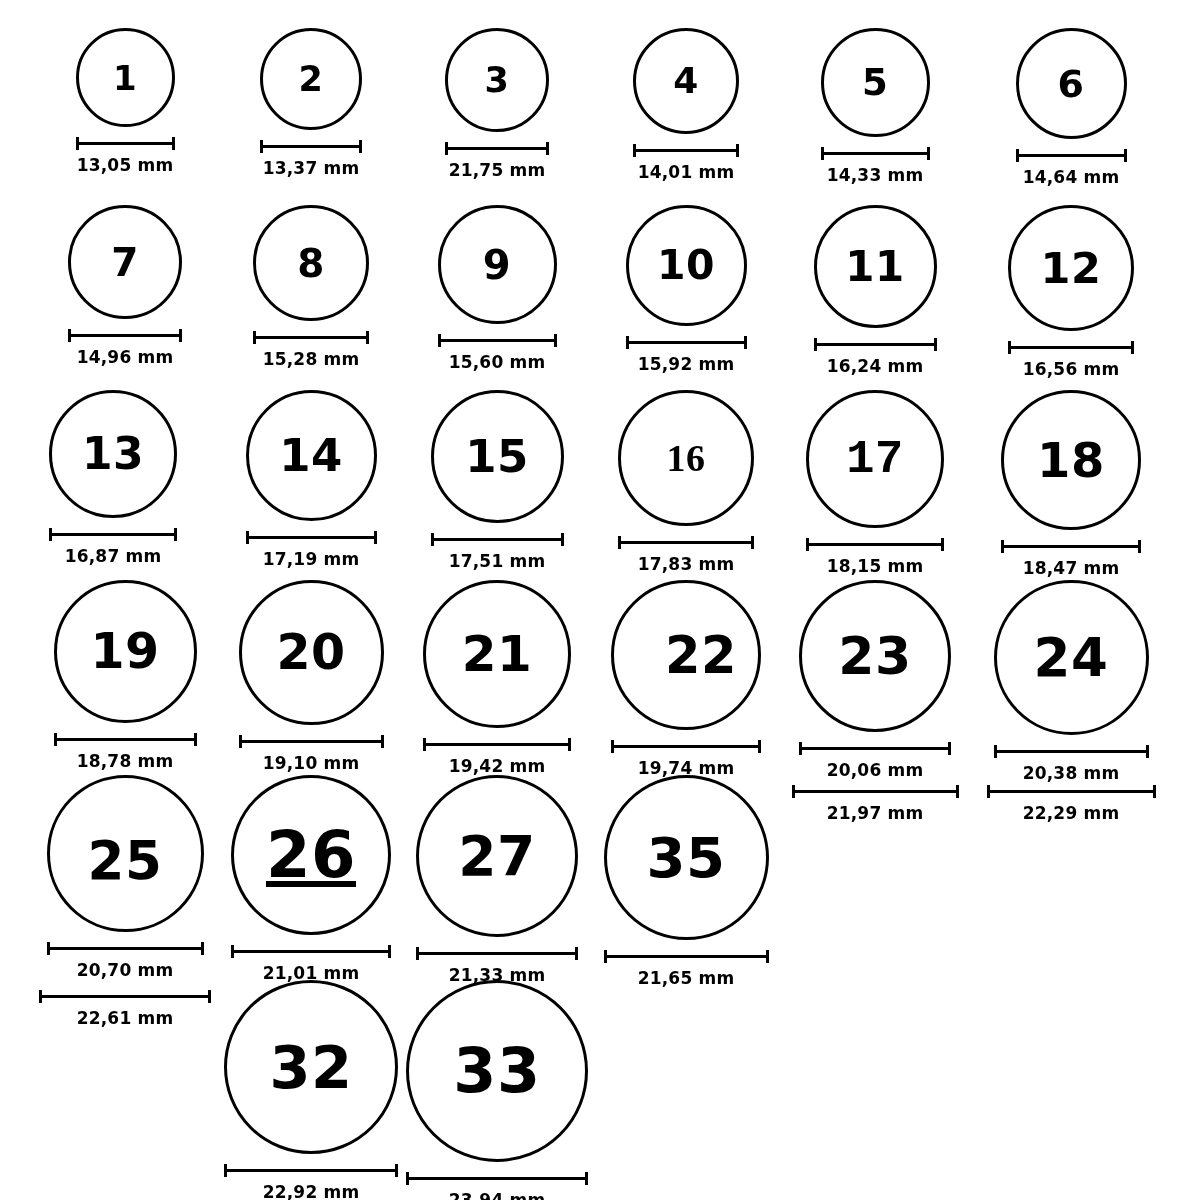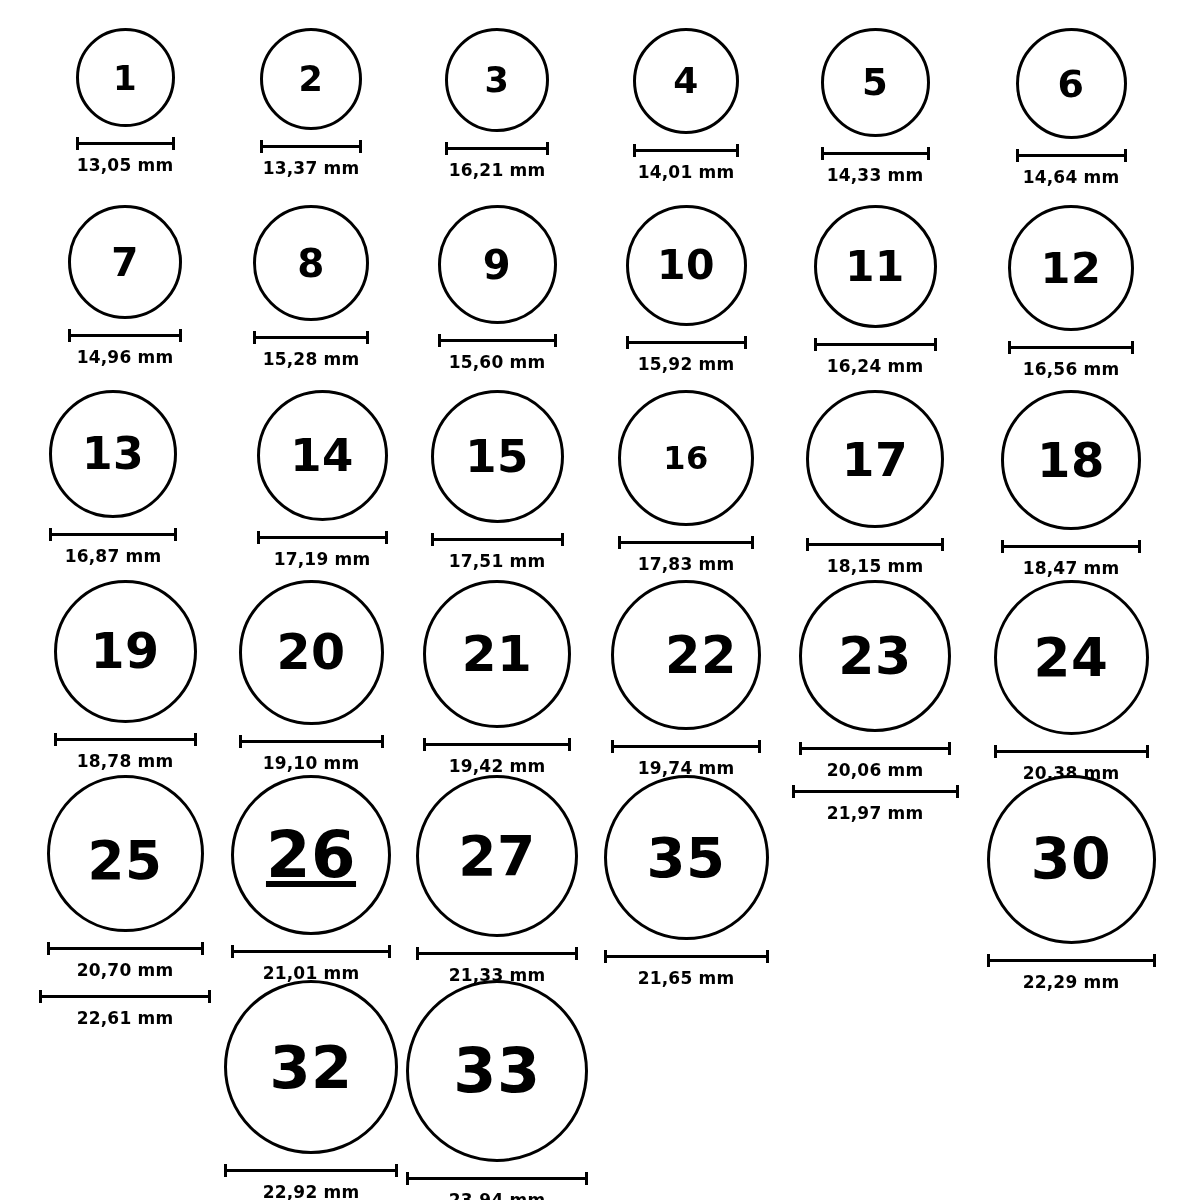--- a/index.html
+++ b/index.html
@@ -99,21 +99,21 @@
     </div>
     <div class="ring-cell" style="left: 422px; top: 28px; width: 150px;">
       <div class="ring-circle" style="width: 104px; height: 104px;">
         <span class="ring-number" style="font-size: 35px;">3</span>
       </div>
       <div class="ruler" style="width: 104px;">
         <div class="ruler-line"></div>
         <div class="ruler-cap left"></div>
         <div class="ruler-cap right"></div>
       </div>
-      <div class="ring-measure">16,21 mm</div>
+      <div class="ring-measure">21,75 mm</div>
     </div>
     <div class="ring-cell" style="left: 611px; top: 28px; width: 150px;">
       <div class="ring-circle" style="width: 106px; height: 106px;">
         <span class="ring-number" style="font-size: 36px;">4</span>
       </div>
       <div class="ruler" style="width: 106px;">
         <div class="ruler-line"></div>
         <div class="ruler-cap left"></div>
         <div class="ruler-cap right"></div>
       </div>
@@ -211,21 +211,21 @@
       <div class="ring-circle" style="width: 128px; height: 128px;">
         <span class="ring-number" style="font-size: 44px;">13</span>
       </div>
       <div class="ruler" style="width: 128px;">
         <div class="ruler-line"></div>
         <div class="ruler-cap left"></div>
         <div class="ruler-cap right"></div>
       </div>
       <div class="ring-measure">16,87 mm</div>
     </div>
-    <div class="ring-cell" style="left: 247px; top: 390px; width: 150px;">
+    <div class="ring-cell" style="left: 236px; top: 390px; width: 150px;">
       <div class="ring-circle" style="width: 131px; height: 131px;">
         <span class="ring-number" style="font-size: 45px;">14</span>
       </div>
       <div class="ruler" style="width: 131px;">
         <div class="ruler-line"></div>
         <div class="ruler-cap left"></div>
         <div class="ruler-cap right"></div>
       </div>
       <div class="ring-measure">17,19 mm</div>
     </div>
@@ -235,31 +235,31 @@
       </div>
       <div class="ruler" style="width: 133px;">
         <div class="ruler-line"></div>
         <div class="ruler-cap left"></div>
         <div class="ruler-cap right"></div>
       </div>
       <div class="ring-measure">17,51 mm</div>
     </div>
     <div class="ring-cell" style="left: 611px; top: 390px; width: 150px;">
       <div class="ring-circle" style="width: 136px; height: 136px;">
-        <span class="ring-number" style="font-size: 32px;">16</span>
+        <span class="ring-number" style="font-size: 38px; font-family: Liberation Serif, serif;">16</span>
       </div>
       <div class="ruler" style="width: 136px;">
         <div class="ruler-line"></div>
         <div class="ruler-cap left"></div>
         <div class="ruler-cap right"></div>
       </div>
       <div class="ring-measure">17,83 mm</div>
     </div>
     <div class="ring-cell" style="left: 800px; top: 390px; width: 150px;">
-      <div class="ring-circle" style="width: 138px; height: 138px;">
+      <div class="ring-circle" style="width: 138px; height: 138px; font-family: Liberation Mono, monospace;">
         <span class="ring-number" style="font-size: 47px;">17</span>
       </div>
       <div class="ruler" style="width: 138px;">
         <div class="ruler-line"></div>
         <div class="ruler-cap left"></div>
         <div class="ruler-cap right"></div>
       </div>
       <div class="ring-measure">18,15 mm</div>
     </div>
     <div class="ring-cell" style="left: 996px; top: 390px; width: 150px;">
@@ -385,23 +385,20 @@
     </div>
     <div class="ring-cell" style="left: 791.5px; top: 775px; width: 167px;">
       <div class="ruler" style="width: 167px;">
         <div class="ruler-line"></div>
         <div class="ruler-cap left"></div>
         <div class="ruler-cap right"></div>
       </div>
       <div class="ring-measure">21,97 mm</div>
     </div>
     <div class="ring-cell" style="left: 986.5px; top: 775px; width: 169px;">
-      <div class="ring-circle" style="width: 169px; height: 169px;">
-        <span class="ring-number" style="font-size: 57px;">30</span>
-      </div>
       <div class="ruler" style="width: 169px;">
         <div class="ruler-line"></div>
         <div class="ruler-cap left"></div>
         <div class="ruler-cap right"></div>
       </div>
       <div class="ring-measure">22,29 mm</div>
     </div>
     <div class="ring-cell" style="left: 39px; top: 980px; width: 172px;">
       <div class="ruler" style="width: 172px;">
         <div class="ruler-line"></div>

